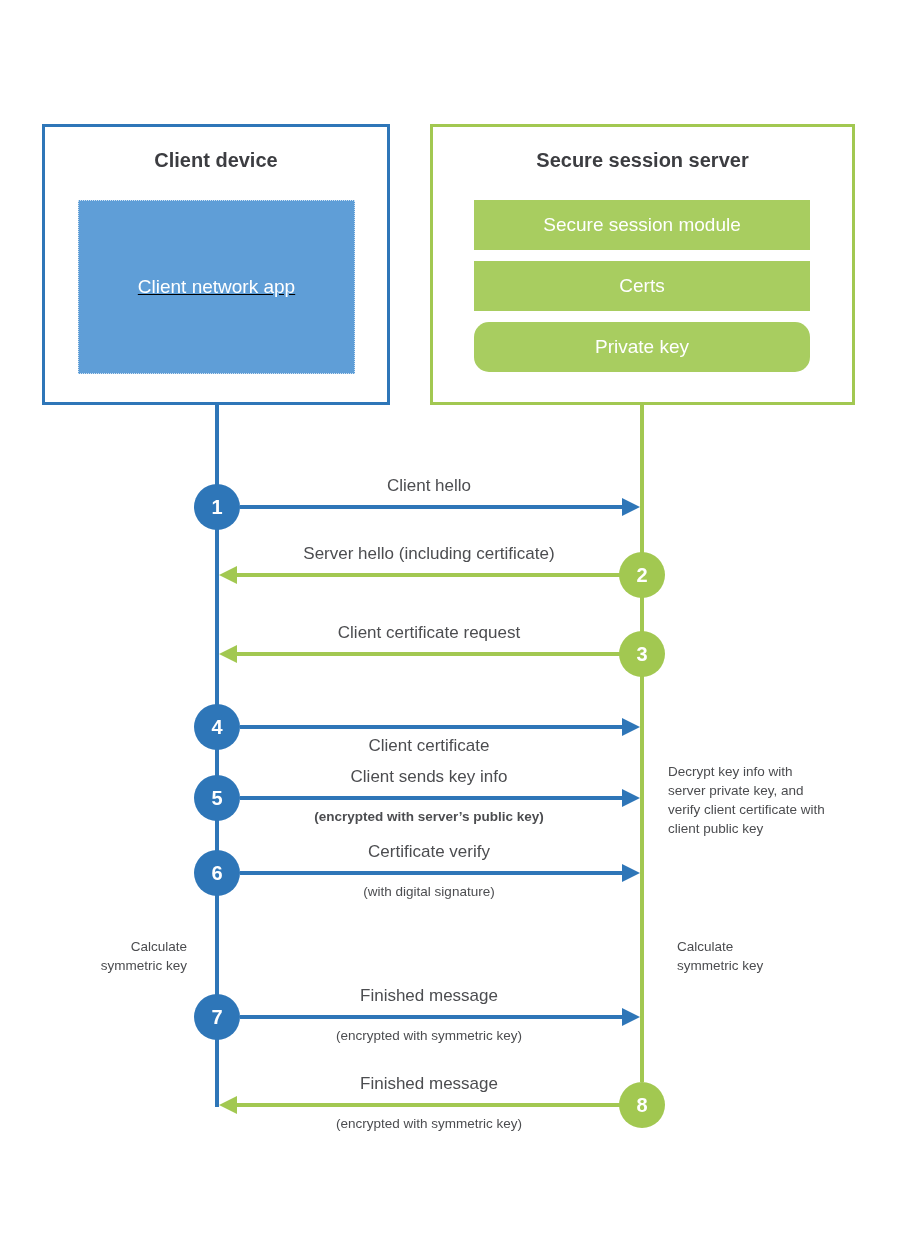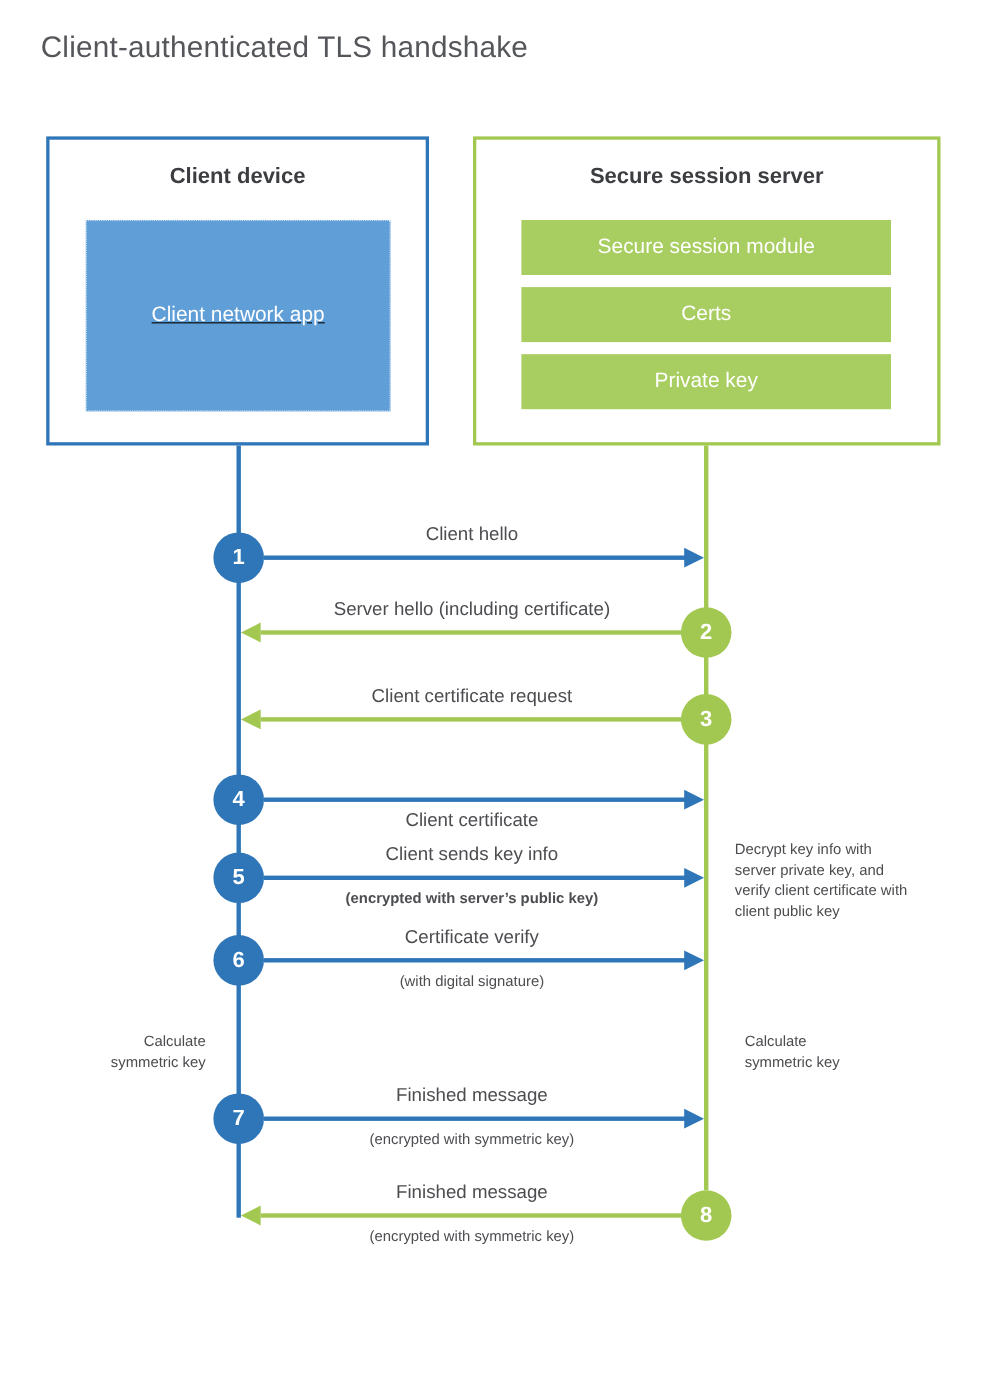--- a/index.html
+++ b/index.html
@@ -29,21 +29,21 @@
     display:flex;align-items:center;justify-content:center;text-decoration:underline;
   }
   .app-box span{
     display:block;width:170px;text-align:center;color:#fff;font-size:19px;line-height:30px;
   }
 
   .server-bar{
     position:absolute;left:474px;width:336px;height:50px;background:var(--green-fill);
     color:#fff;font-size:19px;line-height:50px;text-align:center;
   }
-  .server-bar.b0{top:200px;} .server-bar.b1{top:261px;} .server-bar.b2{top:322px;}
+  .server-bar.b0{top:200px;} .server-bar.b1{top:261px;} .server-bar.b2{top:322px;border-radius:15px;}
 
   .lifeline{position:absolute;width:4px;top:405px;}
   .lifeline.blue{left:215px;height:702px;background:var(--blue);}
   .lifeline.green{left:640px;height:677px;background:var(--green);}
 
   .step-circle{
     position:absolute;width:46px;height:46px;border-radius:50%;
     color:#fff;font-size:20px;font-weight:bold;text-align:center;line-height:46px;
   }
   .step-circle.blue{background:var(--blue);}
@@ -68,21 +68,20 @@
   .side-note{position:absolute;font-size:13.5px;line-height:1.42;color:#4b4c4f;}
   .side-note.decrypt{left:668px;top:762px;width:158px;text-align:left;}
   .side-note.calc-left{left:87px;top:937px;width:100px;text-align:right;}
   .side-note.calc-right{left:677px;top:937px;width:100px;text-align:left;}
 </style>
 </head>
 <body>
 
 <div class="canvas">
 
-  <h1 class="diagram-title">Client-authenticated TLS handshake</h1>
 
   <div class="actor-box client">
     <div class="actor-title">Client device</div>
   </div>
   <div class="app-box">
     <span>Client network app</span>
   </div>
 
   <div class="actor-box server">
     <div class="actor-title">Secure session server</div>

